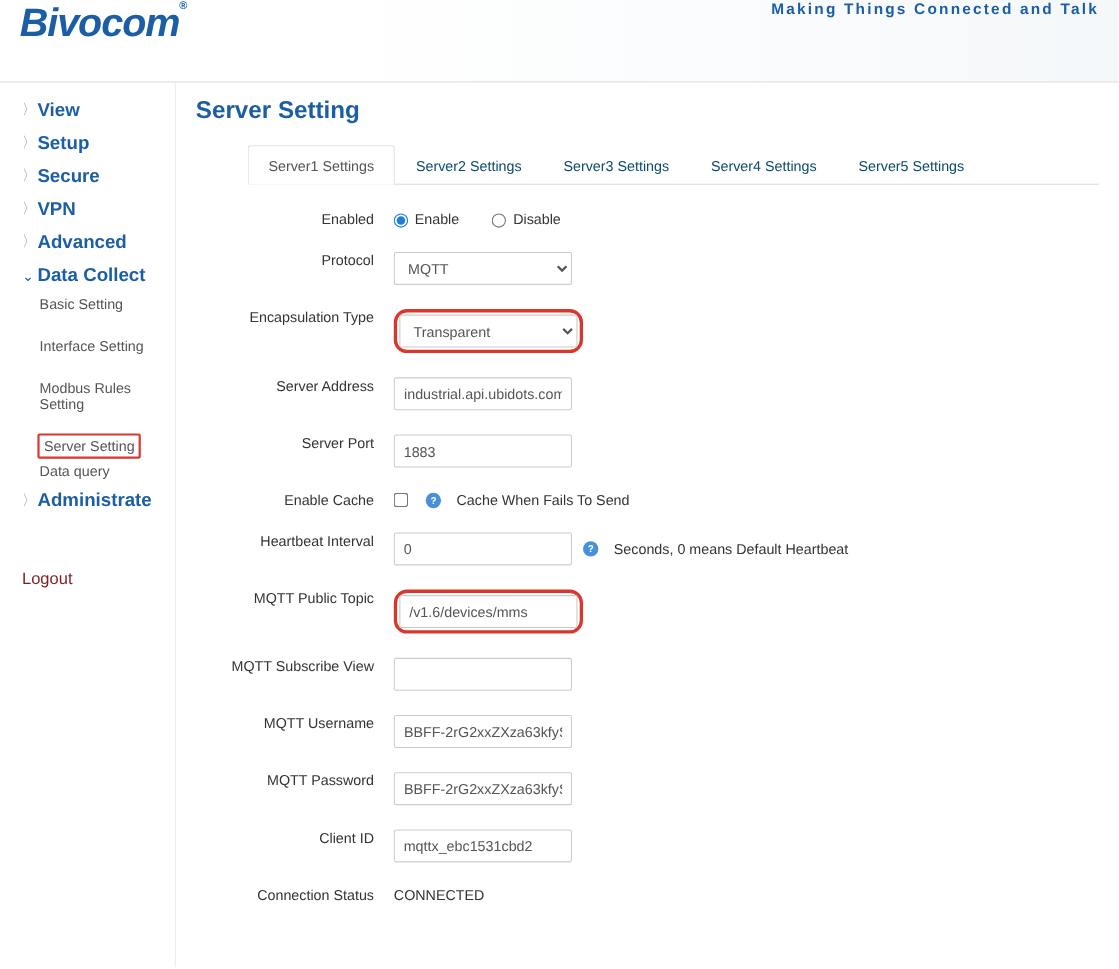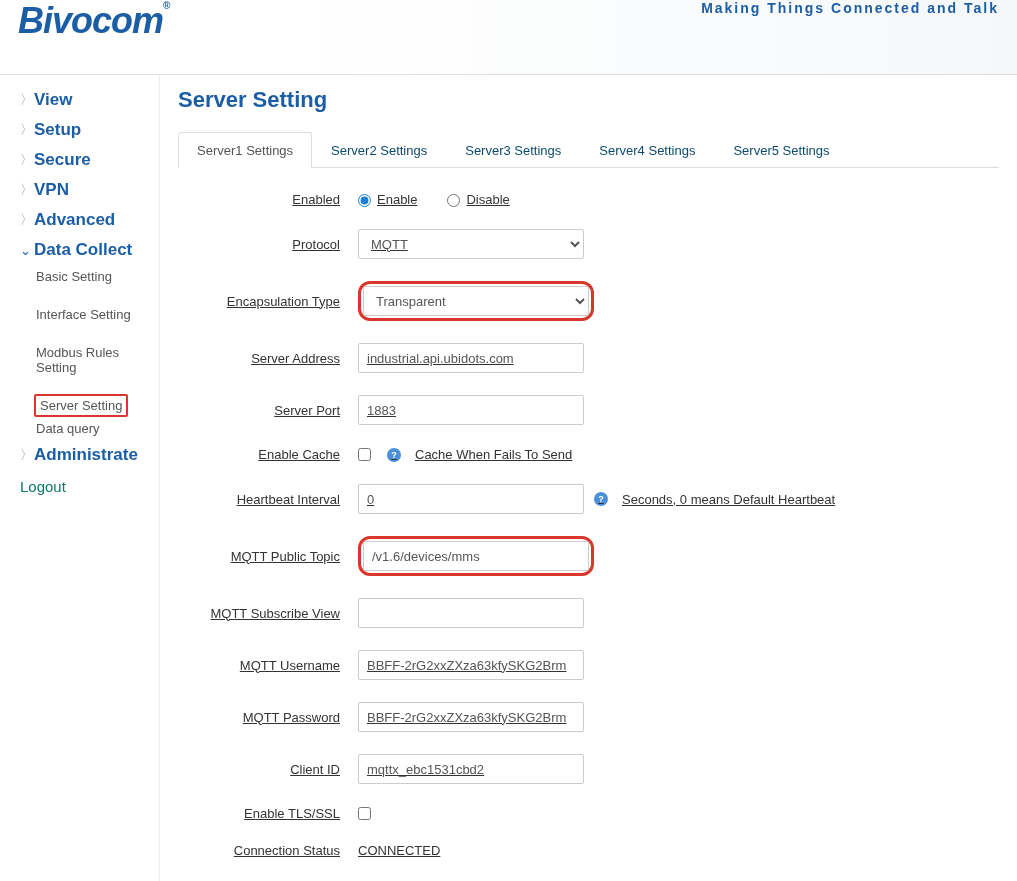--- a/index.html
+++ b/index.html
@@ -75,36 +75,38 @@
     }
     .subnav-item.active {
       border: 2px solid #d9372b;
       border-radius: 2px;
       display: inline-block;
       padding: 2px 4px;
     }
     .logout {
       padding: 8px 0;
       font-size: 15px;
-      color: #0f766e;
+      color: #7f1d1d;
       cursor: pointer;
+      margin-top: 40px;
     }
     .main {
       flex: 1;
       padding: 12px 18px;
     }
     .page-title {
       font-size: 22px;
       font-weight: 700;
       color: #1c5ea5;
       margin-bottom: 18px;
     }
     .tabs {
       border-bottom: 1px solid #ddd;
       display: flex;
+      margin-left: 47px;
     }
     .tab {
       padding: 10px 18px;
       font-size: 13px;
       color: #0c4a6e;
       cursor: pointer;
       border: 1px solid transparent;
       border-bottom: none;
       position: relative;
       top: 1px;
@@ -114,42 +116,41 @@
       border-color: #ddd;
       background: #fff;
       border-top-left-radius: 3px;
       border-top-right-radius: 3px;
     }
     .form {
       padding: 24px 0;
     }
     .row {
       display: flex;
-      align-items: center;
+      align-items: flex-start;
       margin-bottom: 22px;
-      text-decoration: underline;
     }
     .label {
       width: 180px;
       text-align: right;
       padding-right: 18px;
       color: #333;
       font-size: 13px;
     }
     .control {
       display: flex;
       align-items: center;
       gap: 10px;
     }
     .radio-group label {
       margin-right: 20px;
       font-size: 13px;
     }
     select, input[type="text"] {
-      width: 226px;
+      width: 162px;
       height: 30px;
       padding: 4px 8px;
       border: 1px solid #ccc;
       border-radius: 2px;
       font-size: 13px;
       color: #555;
       background: #fff;
     }
     .highlighted {
       border: 3px solid #d9372b;
@@ -332,26 +333,20 @@
         </div>
       </div>
 
       <div class="row">
         <div class="label">Client ID</div>
         <div class="control">
           <input type="text" value="mqttx_ebc1531cbd2" style="">
         </div>
       </div>
 
-      <div class="row">
-        <div class="label">Enable TLS/SSL</div>
-        <div class="control">
-          <input type="checkbox" style="">
-        </div>
-      </div>
 
       <div class="row">
         <div class="label">Connection Status</div>
         <div class="control">
           <span>CONNECTED</span>
         </div>
       </div>
 
     </div>
 

